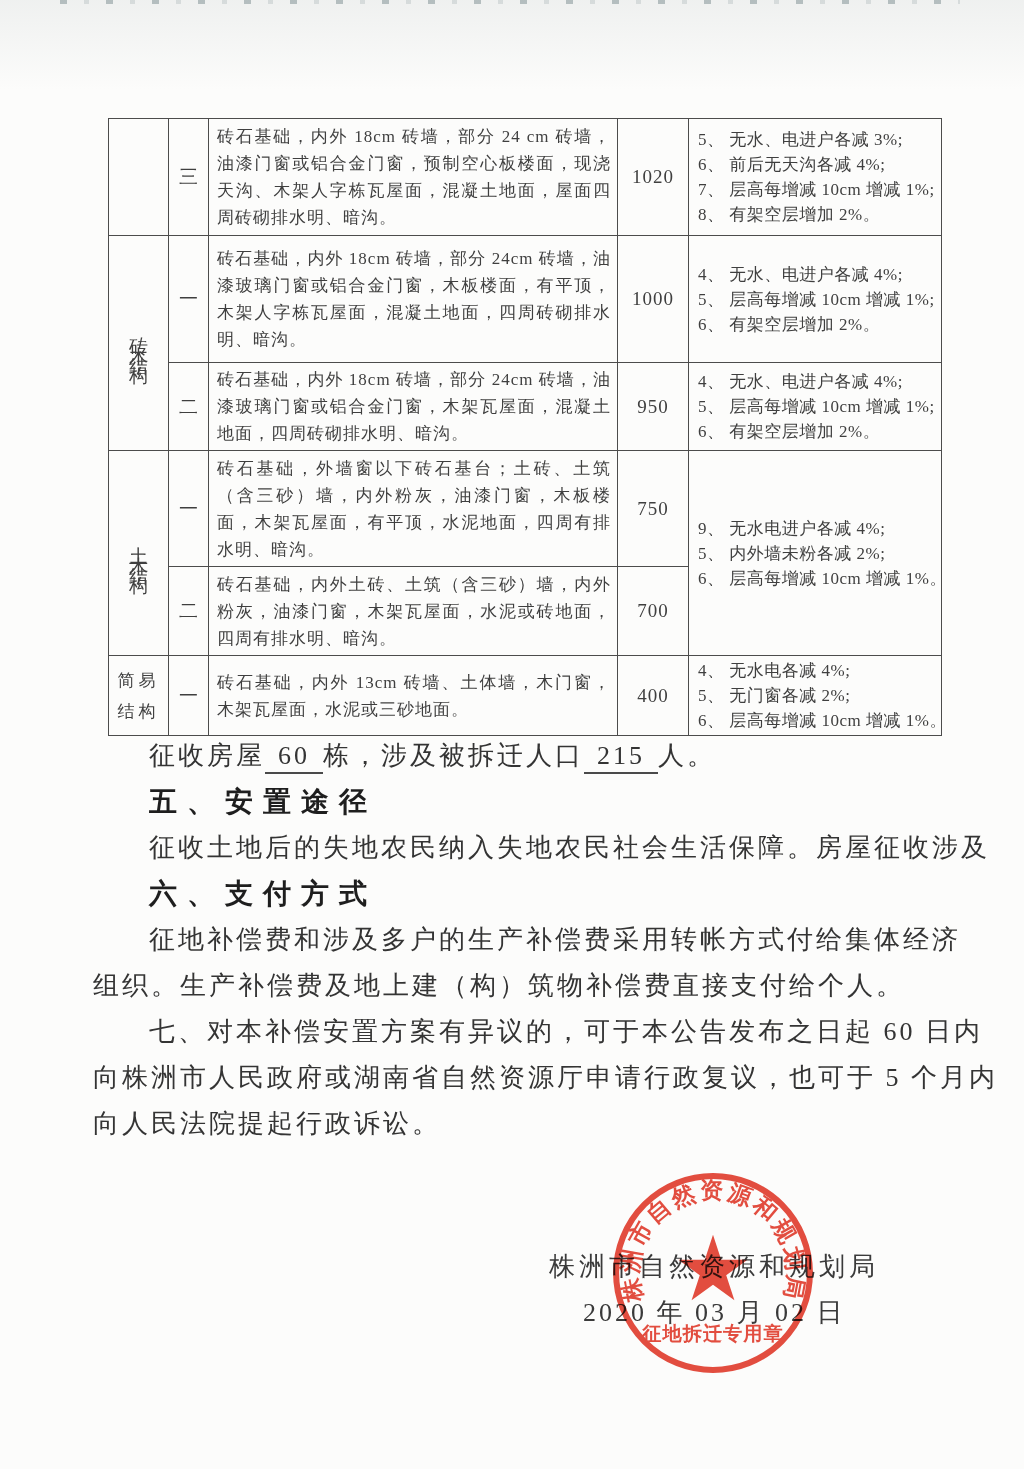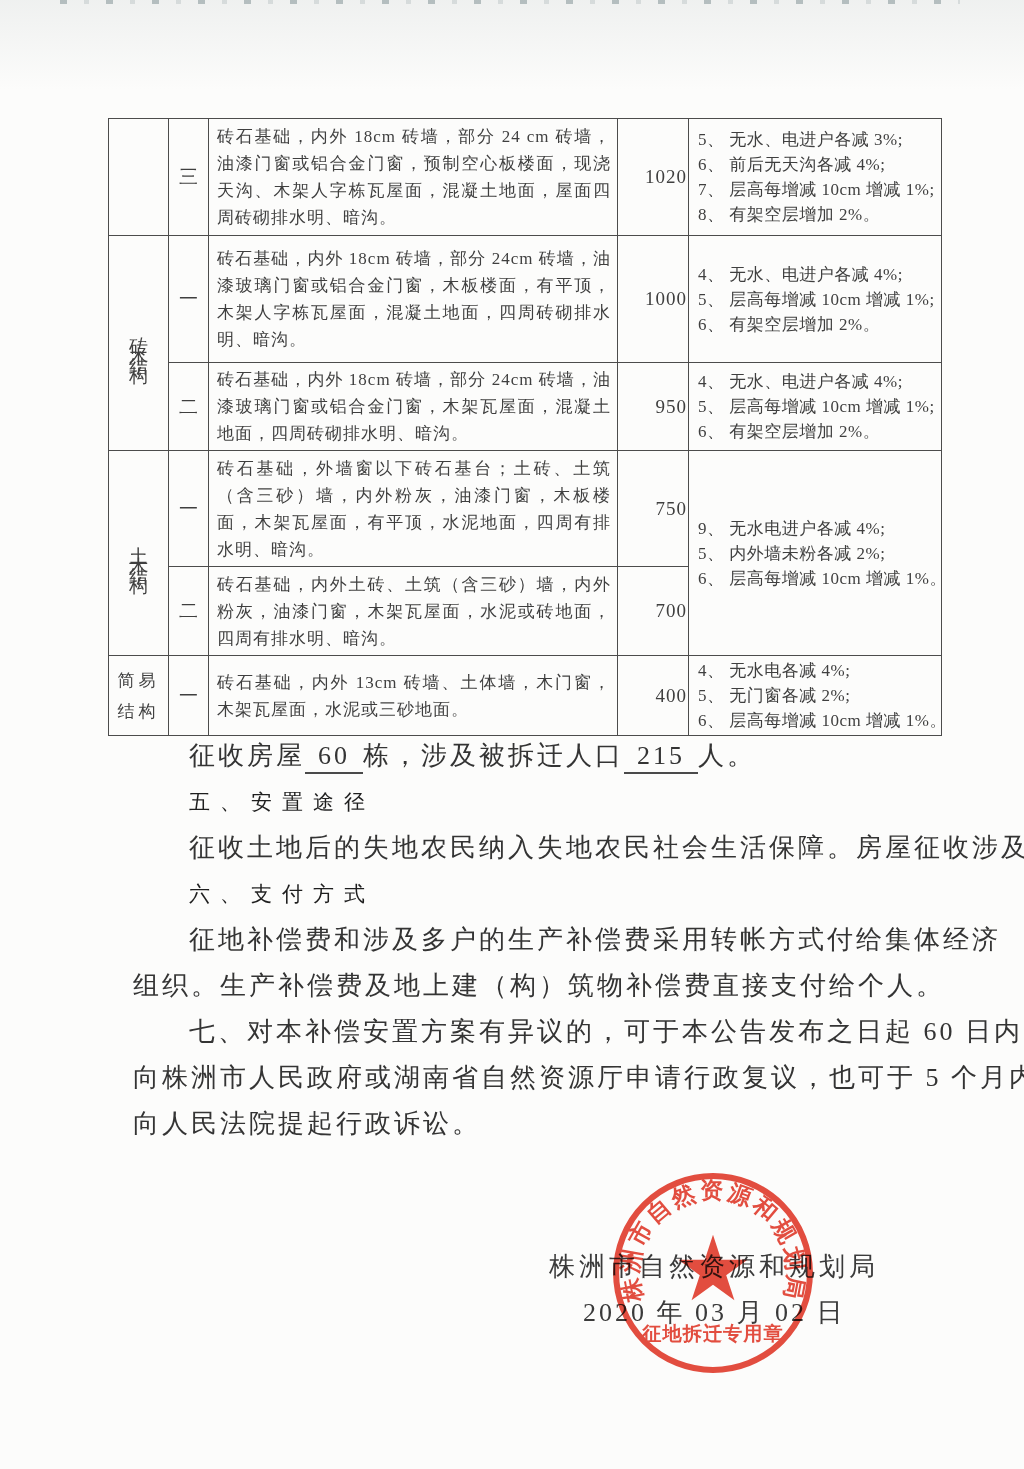--- a/index.html
+++ b/index.html
@@ -36,32 +36,32 @@
   }
   .structure-label2{
     display:inline-block; width:50px; font-size:17px; line-height:31px;
     letter-spacing:4px; word-break:break-all; text-align:center;
   }
   td.grade{ text-align:center; font-size:19px; }
   td.desc{
     font-size:17px; letter-spacing:1px; line-height:27px;
     padding:3px 6px 3px 8px; text-align:justify;
   }
-  td.price{ text-align:right; font-size:19px; letter-spacing:1px; }
+  td.price{ text-align:center; font-size:19px; letter-spacing:1px; }
   td.notes{ font-size:17px; letter-spacing:0.5px; padding:2px 2px 2px 9px;font-family:Liberation Serif, serif; }
   .note-line{ line-height:25px; white-space:nowrap; }
 
   
   .body-text{
     position:absolute; left:93px; top:733px; width:890px;
     font-size:26px; letter-spacing:3px; color:#343434;
   }
-  .bline{ line-height:46px; white-space:nowrap;margin-left:40px; }
+  .bline{ line-height:46px; white-space:nowrap; }
   .indent{ padding-left:56px; }
-  .heading{ font-weight:normal; letter-spacing:10px; color:#1e1e1e; font-size:21px; }
+  .heading{ font-weight:bold; letter-spacing:10px; color:#1e1e1e; font-size:28px; }
   .uline{
     display:inline-block; padding:0 13px; line-height:32px;
     border-bottom:2px solid #4a4a4a; text-align:center;
   }
 
   
   .agency{
     position:absolute; left:549px; top:1244px; line-height:46px;
     font-size:26px; letter-spacing:4px; color:#3a3a3a; white-space:nowrap; z-index:1;
   }

